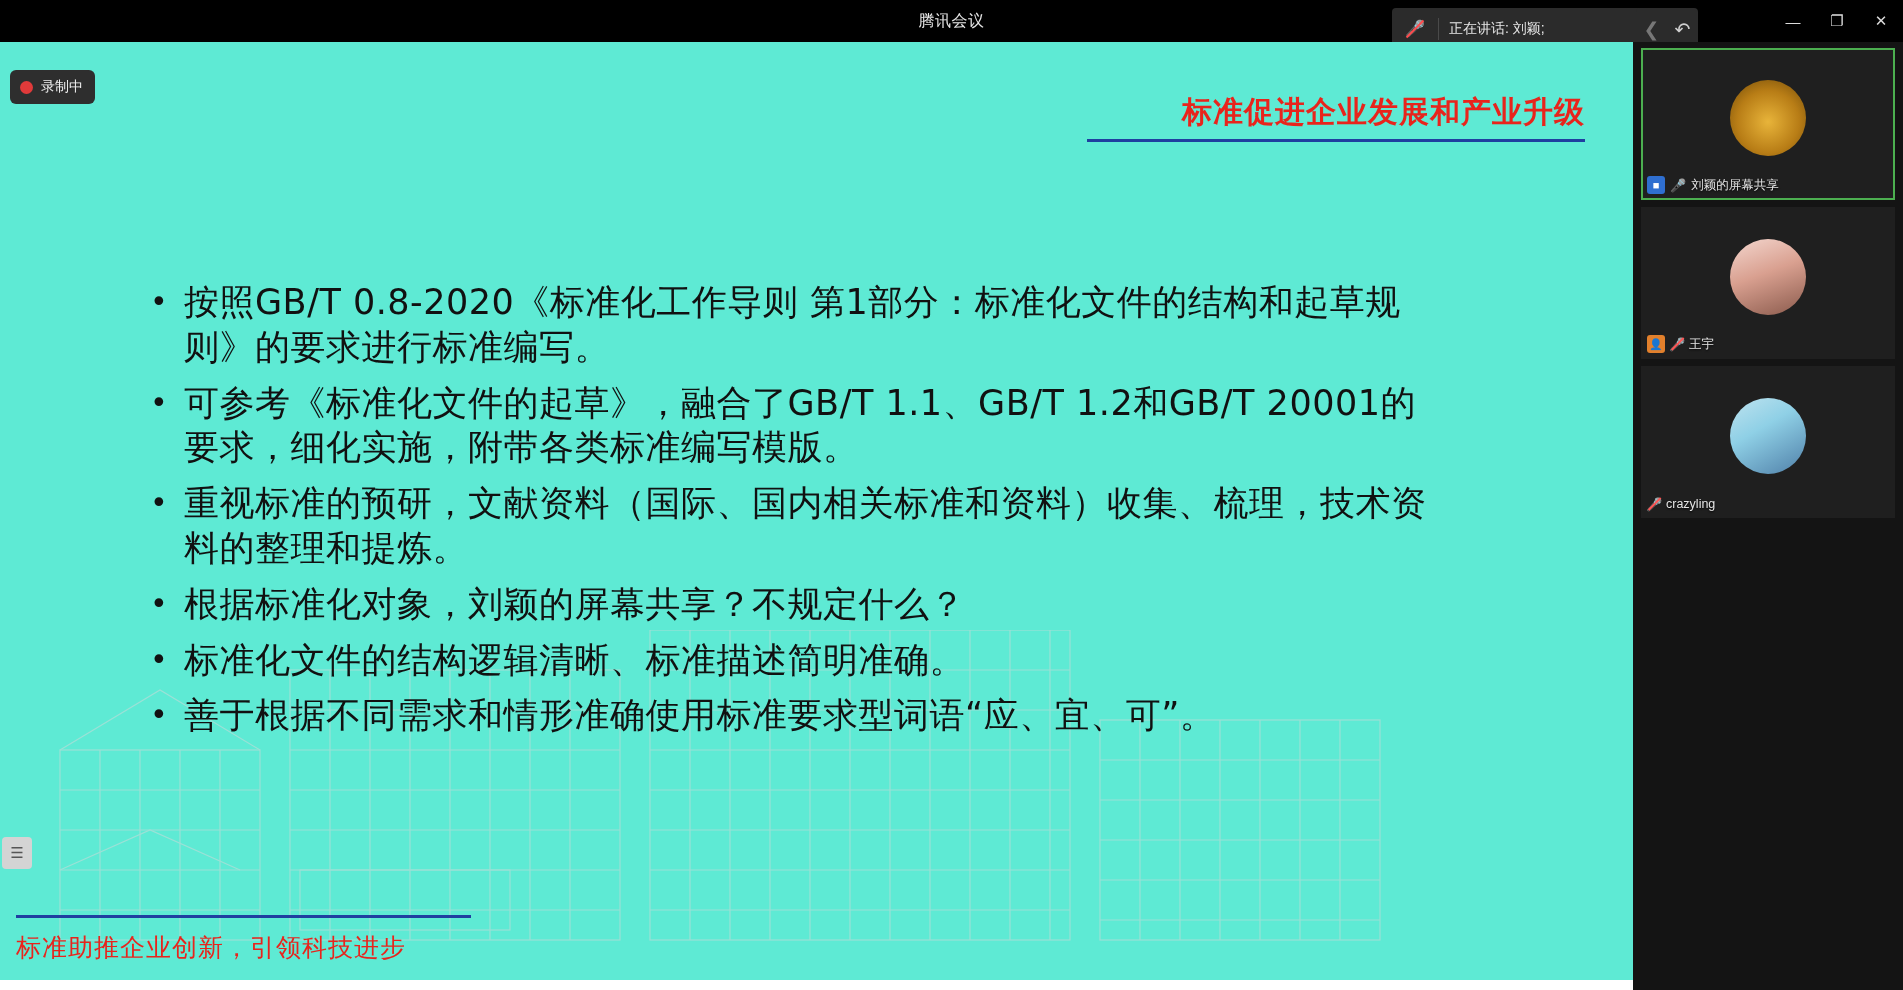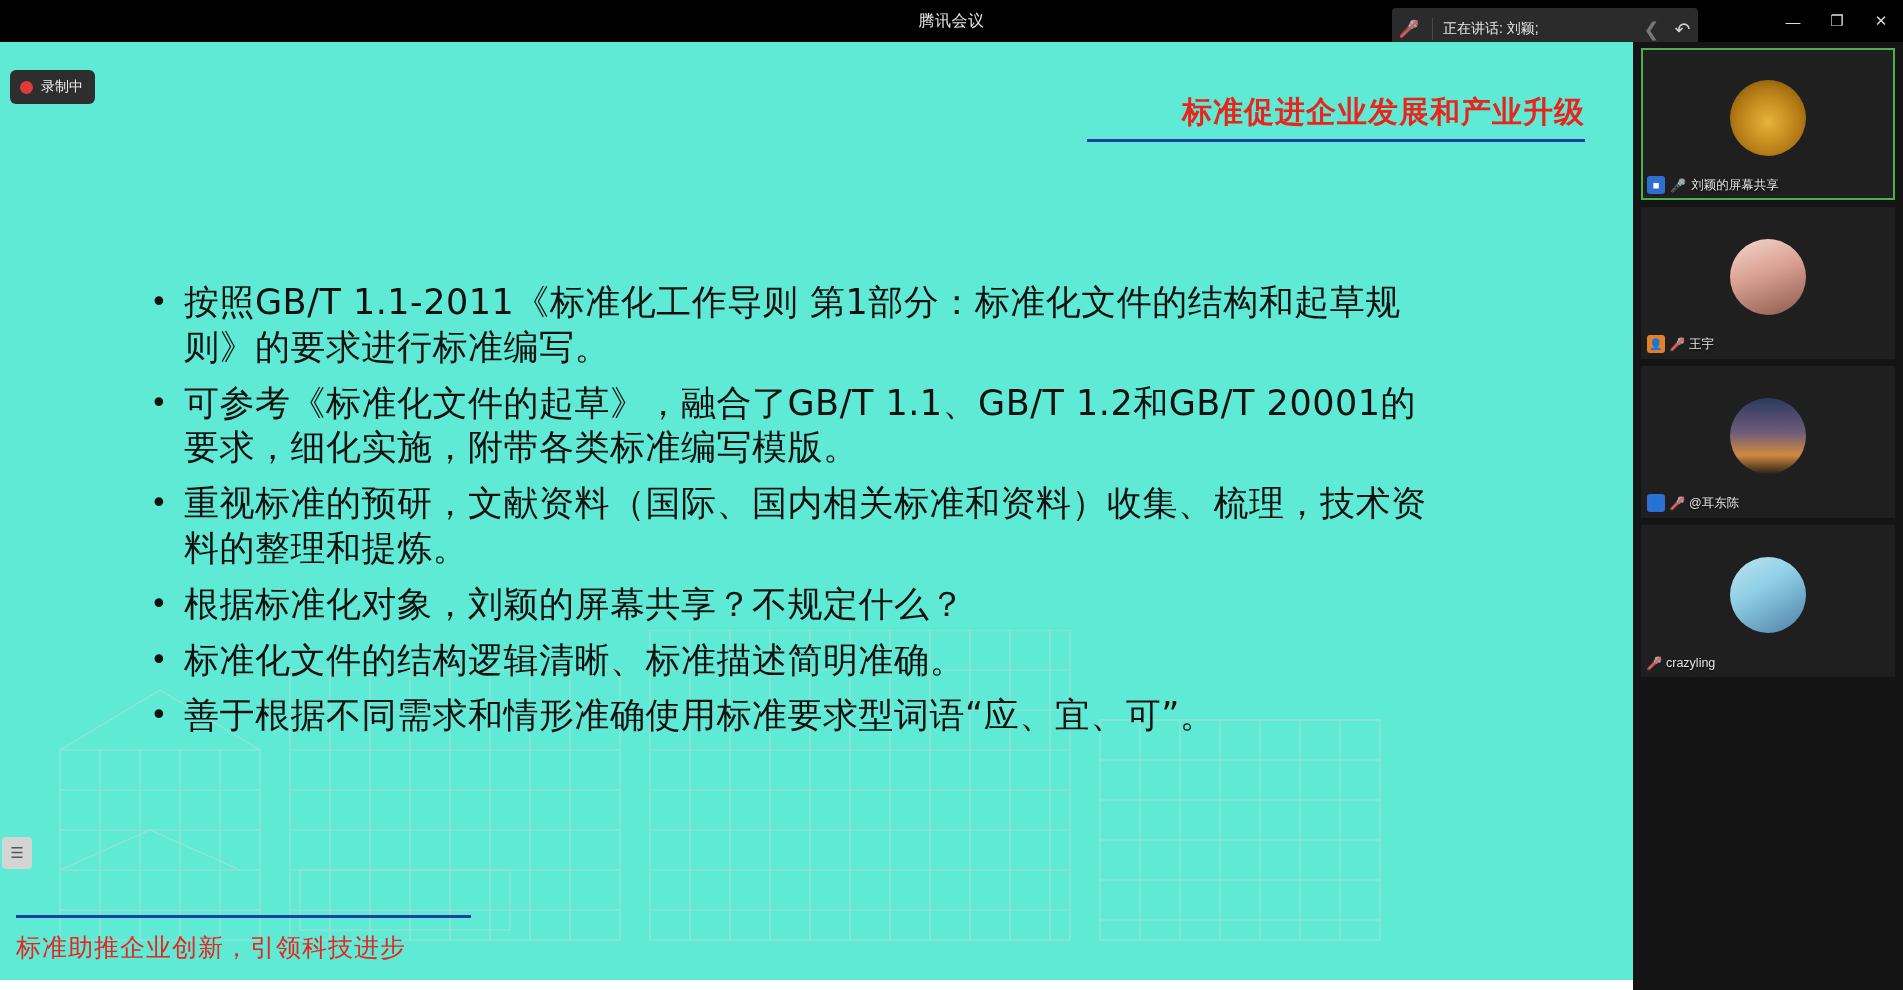--- a/index.html
+++ b/index.html
@@ -38,21 +38,21 @@
     color: #dcdcdc; font-size: 15px;
   }
 
   
   .speaker-pill {
     position: absolute; top: 8px; left: 1392px;
     width: 300px; height: 42px;
     background: #2b2b2b;
     border-radius: 4px;
     display: flex; align-items: center;
-    padding: 0 4px;
+    padding: 0 10px;
     gap: 10px;
   }
   .speaker-pill .mic-muted {
     width: 26px; height: 26px;
     display: flex; align-items: center; justify-content: center;
     position: relative;
   }
   .mic-glyph {
     color: #d0d0d0; font-size: 16px; line-height: 1;
   }
@@ -302,21 +302,21 @@
 
       <div class="slide-header">
         <div class="slide-header-text">标准促进企业发展和产业升级</div>
         <div class="slide-header-rule"></div>
       </div>
 
 
       <div class="bullets">
         <div class="bullet">
           <span class="dot">•</span>
-          <span class="btext">按照GB/T 1.1-2011《标准化工作导则 第1部分：标准化文件的结构和起草规则》的要求进行标准编写。</span>
+          <span class="btext">按照GB/T 0.8-2020《标准化工作导则 第1部分：标准化文件的结构和起草规则》的要求进行标准编写。</span>
         </div>
         <div class="bullet">
           <span class="dot">•</span>
           <span class="btext">可参考《标准化文件的起草》，融合了GB/T 1.1、GB/T 1.2和GB/T 20001的要求，细化实施，附带各类标准编写模版。</span>
         </div>
         <div class="bullet">
           <span class="dot">•</span>
           <span class="btext">重视标准的预研，文献资料（国际、国内相关标准和资料）收集、梳理，技术资料的整理和提炼。</span>
         </div>
         <div class="bullet">
@@ -368,33 +368,20 @@
       <div class="tile-label">
         <span class="badge-sq badge-orange">👤</span>
         <span class="mic-off-wrap">
             <span class="mic-on">🎤</span>
             <span class="slash"></span>
           </span>
         <span class="tile-name">王宇</span>
       </div>
     </div>
 
-    <div class="tile">
-      <div class="tile-avatar">
-          <div class="av-sunset"></div>
-        </div>
-      <div class="tile-label">
-        <span class="badge-sq badge-blue">👤</span>
-        <span class="mic-off-wrap">
-            <span class="mic-on">🎤</span>
-            <span class="slash"></span>
-          </span>
-        <span class="tile-name">@耳东陈</span>
-      </div>
-    </div>
 
 
 
     <div class="tile">
       <div class="tile-avatar">
           <div class="av-anime"></div>
         </div>
       <div class="tile-label">
         <span class="mic-off-wrap">
             <span class="mic-on">🎤</span>

